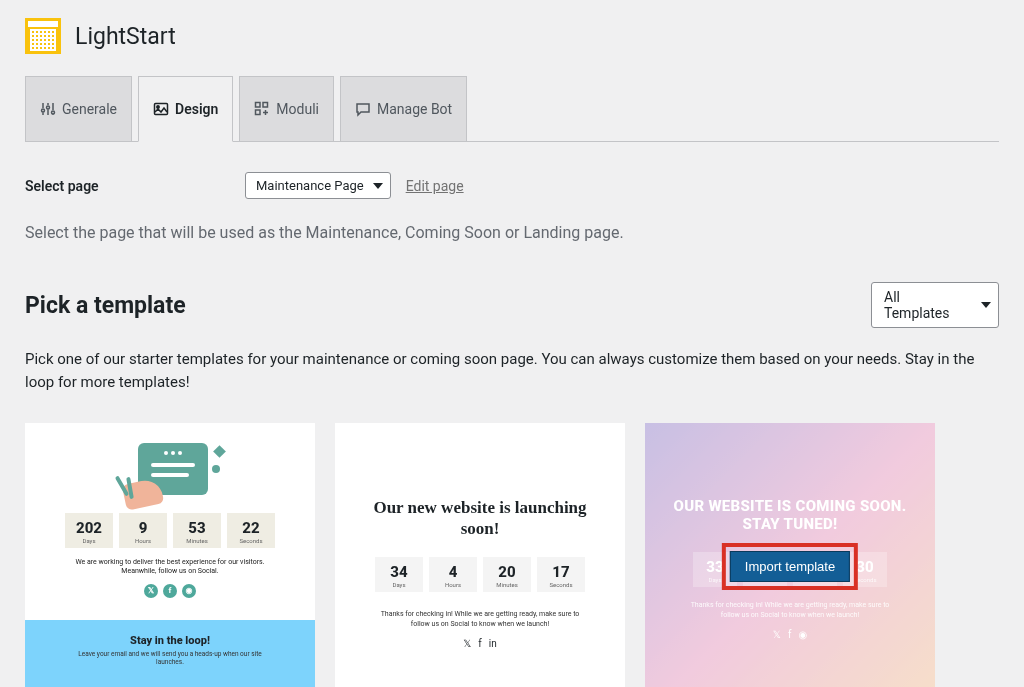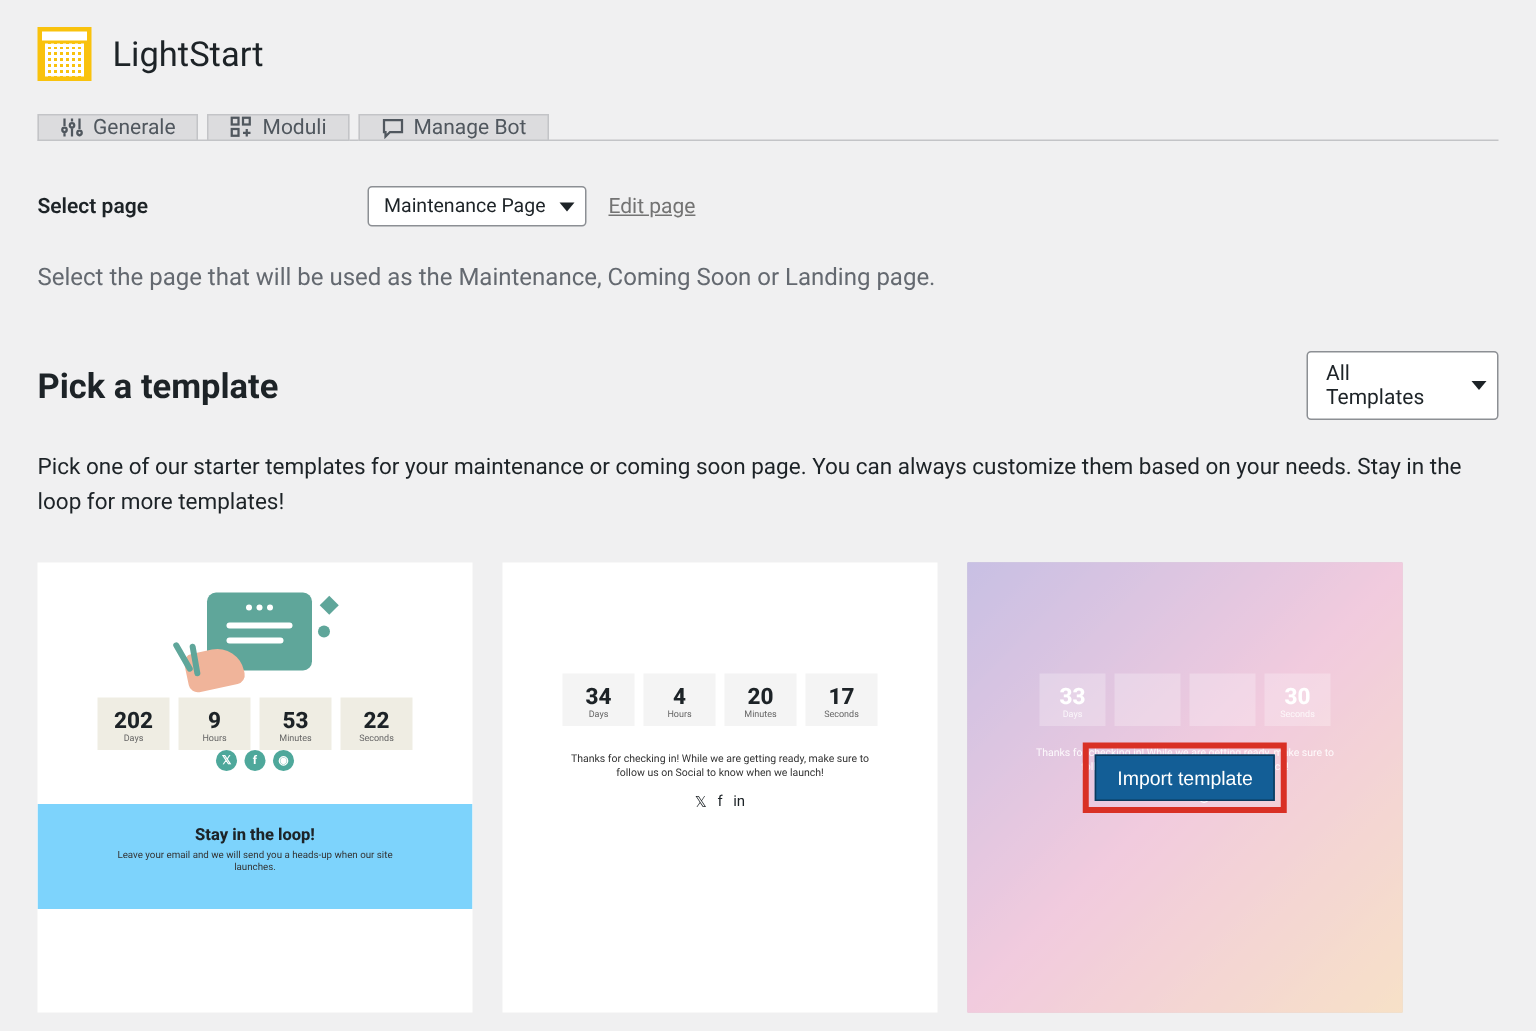--- a/index.html
+++ b/index.html
@@ -47,21 +47,21 @@
   font-weight: 400;
   margin-left: 14px;
   color: #1d2327;
 }
 .tabs {
   display: flex;
   border-bottom: 1px solid #c3c4c7;
   gap: 0;
 }
 .tab {
-  padding: 0 14px;
+  padding: 24px 14px;
   border: 1px solid #c3c4c7;
   background: #dcdcde;
   color: #50575e;
   font-size: 14px;
   display: inline-flex;
   align-items: center;
   gap: 6px;
   margin-right: 6px;
   margin-bottom: -1px;
   cursor: pointer;
@@ -284,20 +284,28 @@
     <div class="app-title">LightStart</div>
   </div>
 
   <div class="tabs">
     <div class="tab">
       <svg viewBox="0 0 16 16" fill="none" stroke="currentColor" stroke-width="1.5">
           <path d="M3 2v5M3 11v3M3 8a1.5 1.5 0 100 3 1.5 1.5 0 000-3zM8 2v2M8 8v6M8 5a1.5 1.5 0 100 3 1.5 1.5 0 000-3zM13 2v7M13 13v1M13 10a1.5 1.5 0 100 3 1.5 1.5 0 000-3z"></path>
         </svg>
       <span>Generale</span>
     </div>
+    <div class="tab active">
+      <svg viewBox="0 0 16 16" fill="none" stroke="currentColor" stroke-width="1.5">
+          <rect x="1.5" y="2.5" width="13" height="11" rx="1"></rect>
+          <circle cx="5" cy="6" r="1.2" fill="currentColor"></circle>
+          <path d="M2 11l3-3 3 3 3-4 3 4"></path>
+        </svg>
+      <span>Design</span>
+    </div>
     <div class="tab">
       <svg viewBox="0 0 16 16" fill="none" stroke="currentColor" stroke-width="1.5">
           <rect x="1.5" y="1.5" width="4.5" height="4.5"></rect>
           <rect x="9" y="1.5" width="4.5" height="4.5"></rect>
           <rect x="1.5" y="9" width="4.5" height="4.5"></rect>
           <path d="M11.5 9v5M9 11.5h5"></path>
         </svg>
       <span>Moduli</span>
     </div>
     <div class="tab">
@@ -359,34 +367,36 @@
               </div>
             <div class="cntr">
                 <div class="cntr-num">53</div>
                 <div class="cntr-label">Minutes</div>
               </div>
             <div class="cntr">
                 <div class="cntr-num">22</div>
                 <div class="cntr-label">Seconds</div>
               </div>
           </div>
+          <div class="t1-text">We are working to deliver the best experience for our visitors. Meanwhile, follow us on Social.</div>
           <div class="t1-social">
               <span>𝕏</span>
               <span>f</span>
               <span>◉</span>
             </div>
         </div>
         <div class="t1-footer">
           <div class="t1-footer-title">Stay in the loop!</div>
           <div class="t1-footer-text">Leave your email and we will send you a heads-up when our site launches.</div>
         </div>
       </div>
 
       <div class="template-card">
         <div class="t2">
+          <div class="t2-title">Our new website is launching soon!</div>
           <div class="counters">
             <div class="cntr">
                 <div class="cntr-num">34</div>
                 <div class="cntr-label">Days</div>
               </div>
             <div class="cntr">
                 <div class="cntr-num">4</div>
                 <div class="cntr-label">Hours</div>
               </div>
             <div class="cntr">
@@ -401,20 +411,21 @@
           <div class="t2-text">Thanks for checking in! While we are getting ready, make sure to follow us on Social to know when we launch!</div>
           <div class="t2-social">
               <span>𝕏</span>
               <span>f</span>
               <span>in</span>
             </div>
         </div>
       </div>
 
       <div class="template-card t3">
+        <div class="t3-title">OUR WEBSITE IS COMING SOON. STAY TUNED!</div>
         <div class="counters">
           <div class="cntr">
               <div class="cntr-num">33</div>
               <div class="cntr-label">Days</div>
             </div>
           <div class="cntr">
               <div class="cntr-num"></div>
               <div class="cntr-label"></div>
             </div>
           <div class="cntr">

